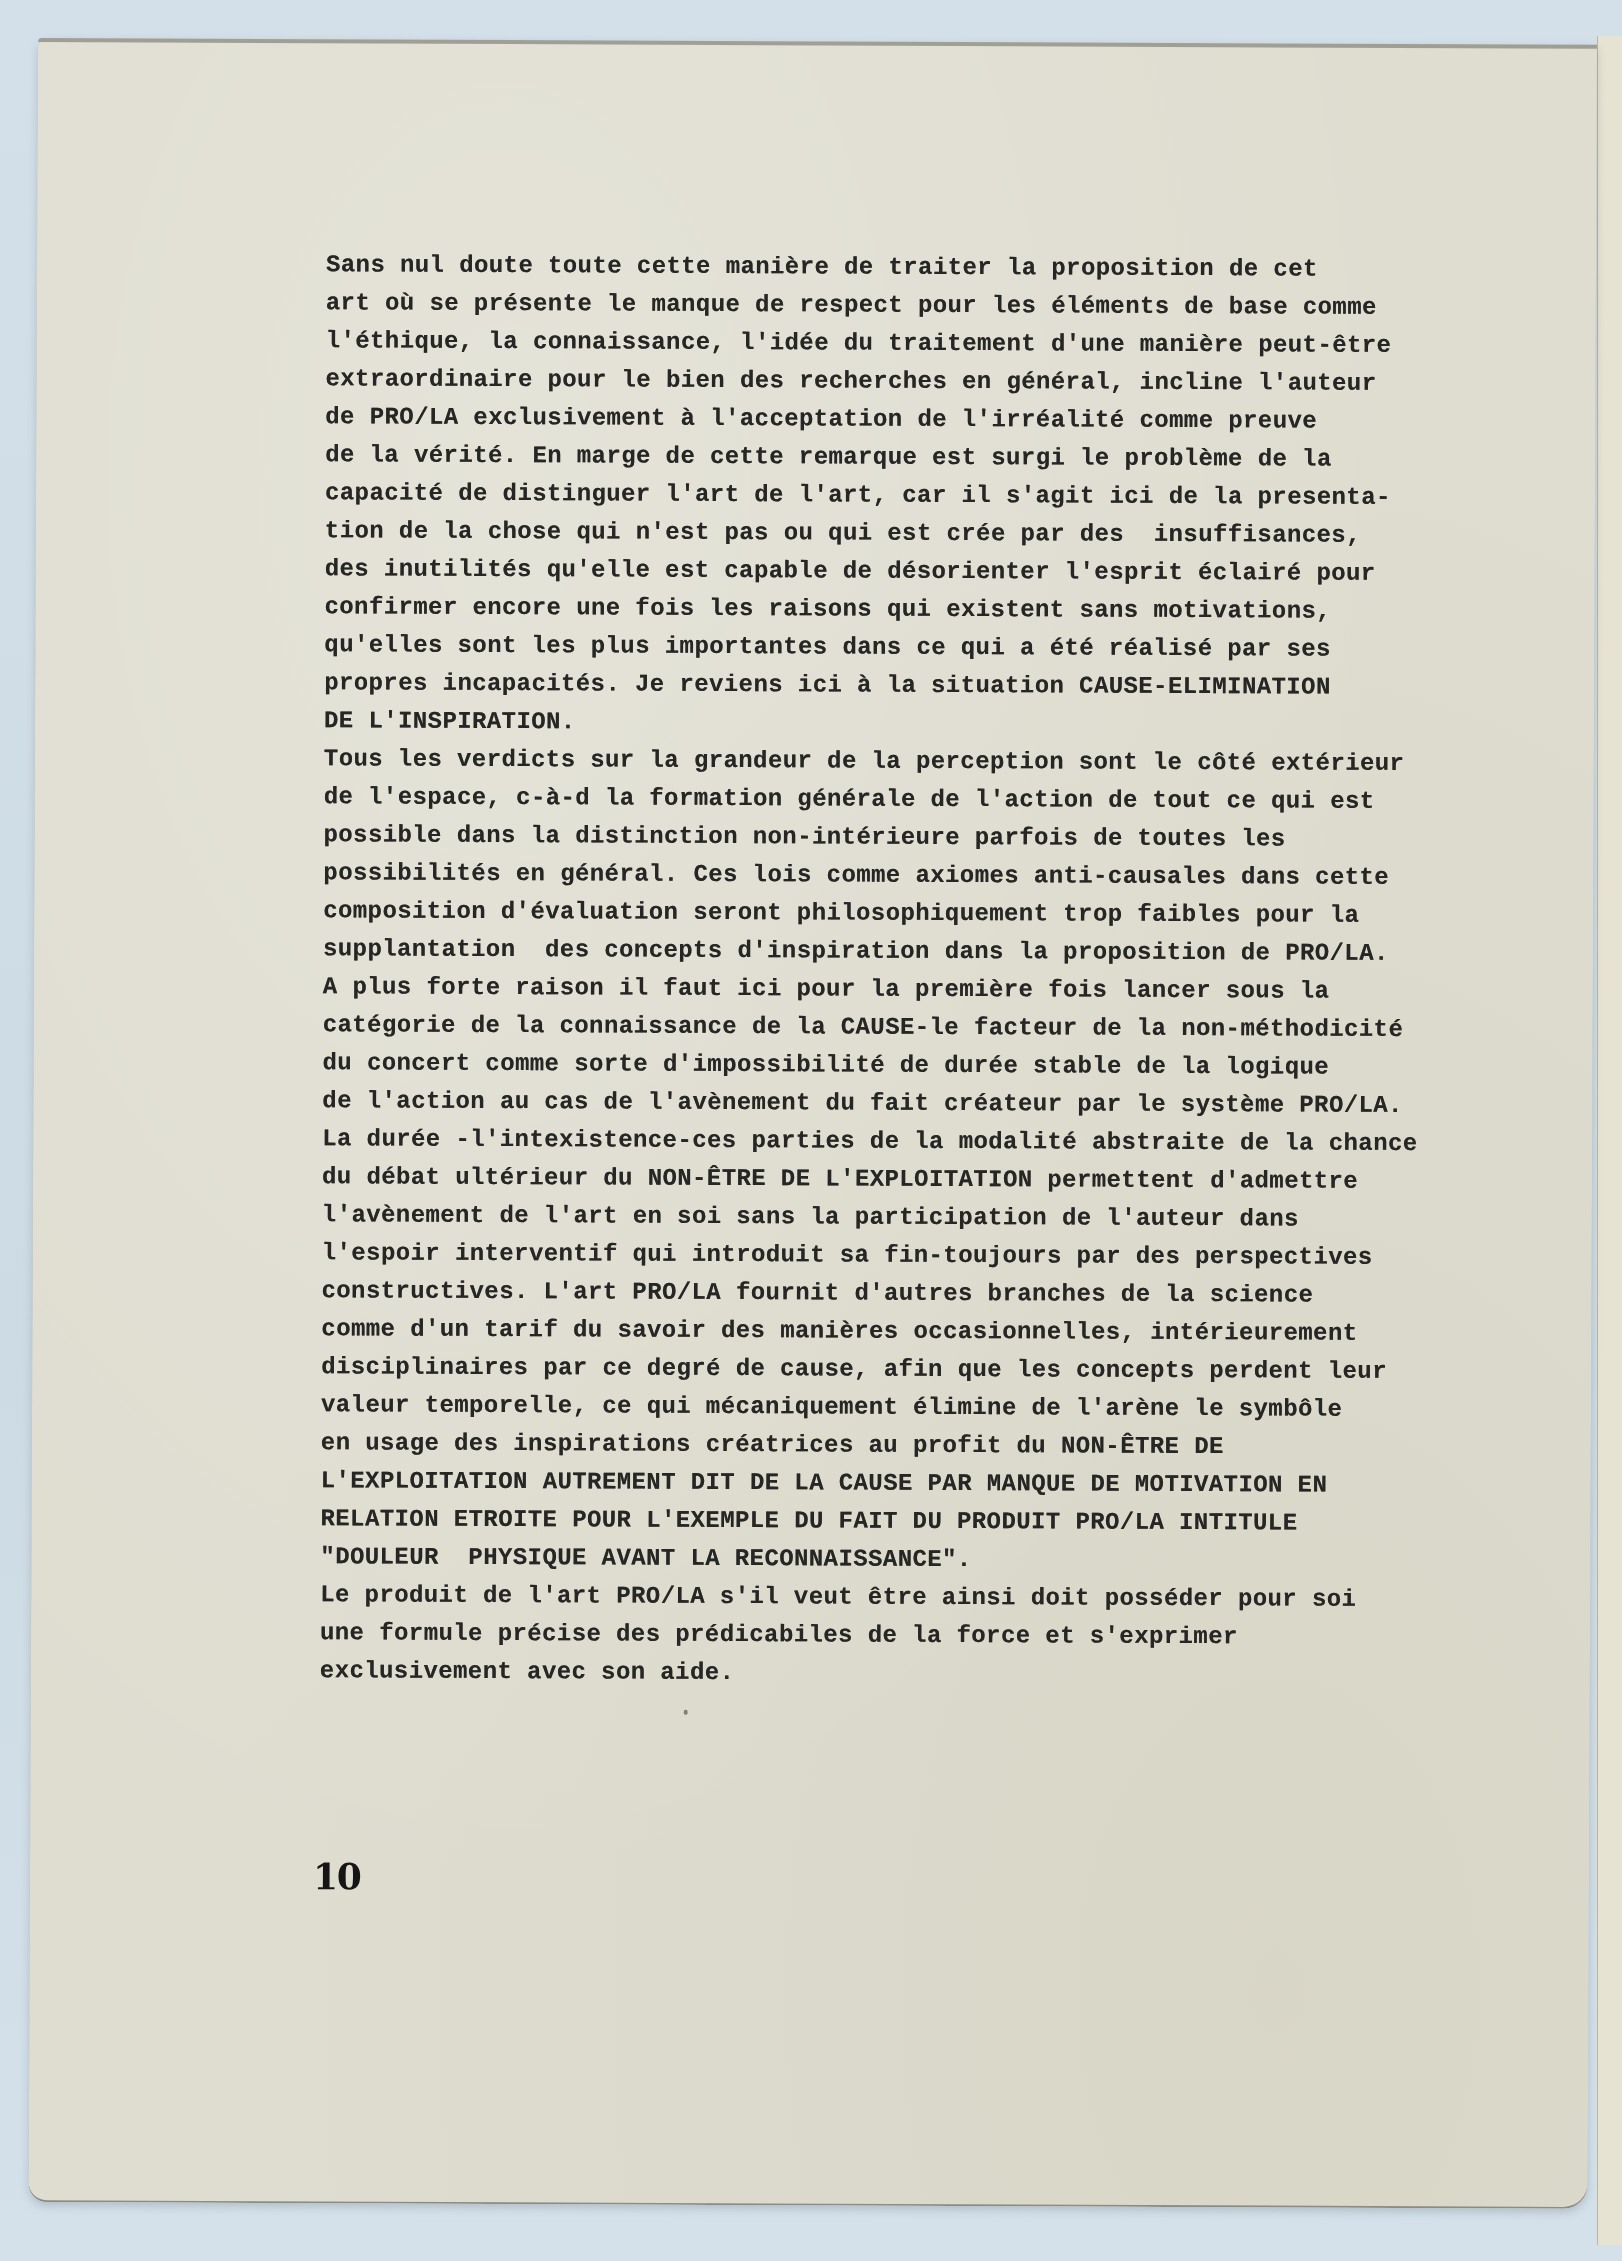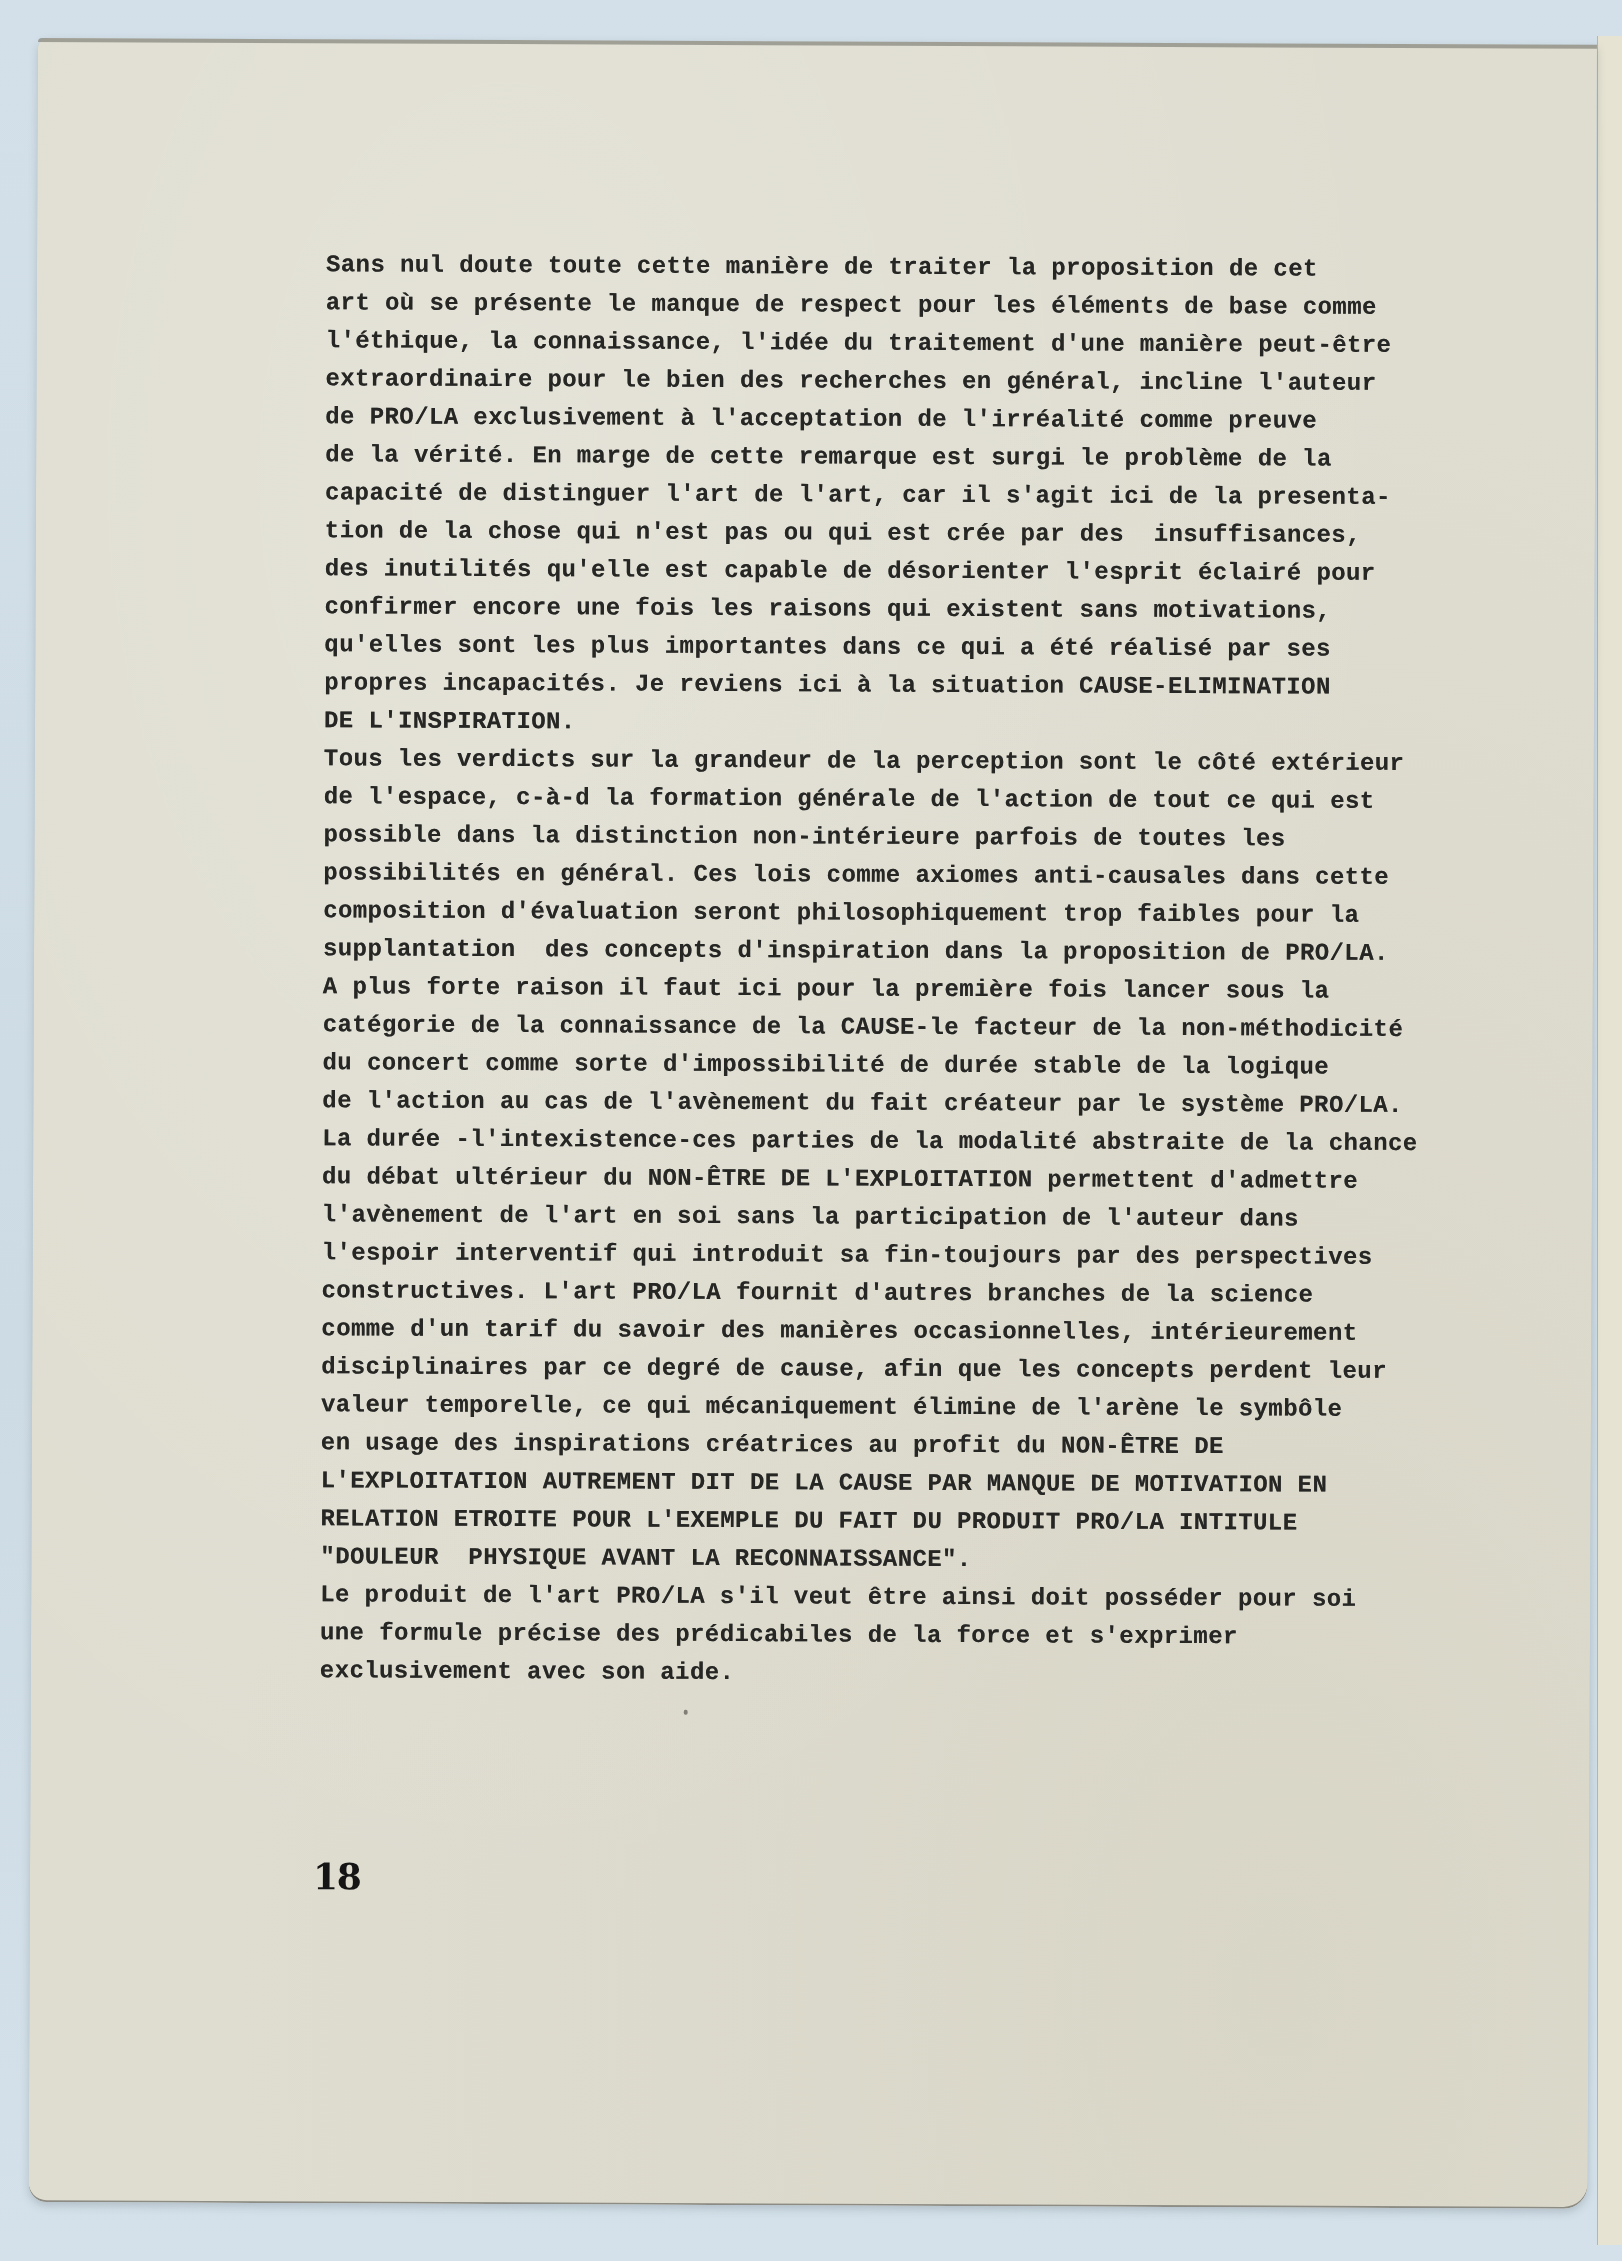--- a/index.html
+++ b/index.html
@@ -131,15 +131,15 @@
     <span class="line">L'EXPLOITATION AUTREMENT DIT DE LA CAUSE PAR MANQUE DE MOTIVATION EN</span>
     <span class="line">RELATION ETROITE POUR L'EXEMPLE DU FAIT DU PRODUIT PRO/LA INTITULE</span>
     <span class="line">"DOULEUR  PHYSIQUE AVANT LA RECONNAISSANCE".</span>
     <span class="line">Le produit de l'art PRO/LA s'il veut être ainsi doit posséder pour soi</span>
     <span class="line">une formule précise des prédicabiles de la force et s'exprimer</span>
     <span class="line">exclusivement avec son aide.</span>
   </div>
 
   <span class="stray-mark" style="left:653px; top:1669px;"></span>
 
-  <div class="page-number">18</div>
+  <div class="page-number">10</div>
 </div>
 
 
 </body></html>

